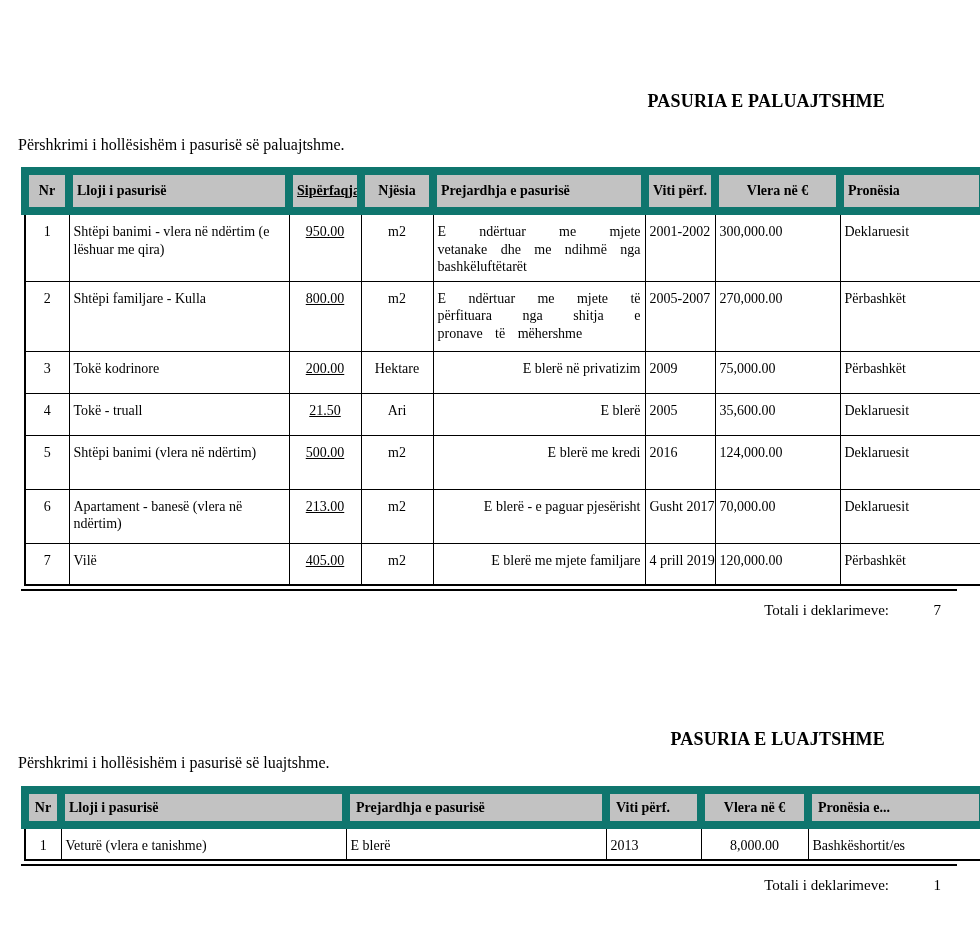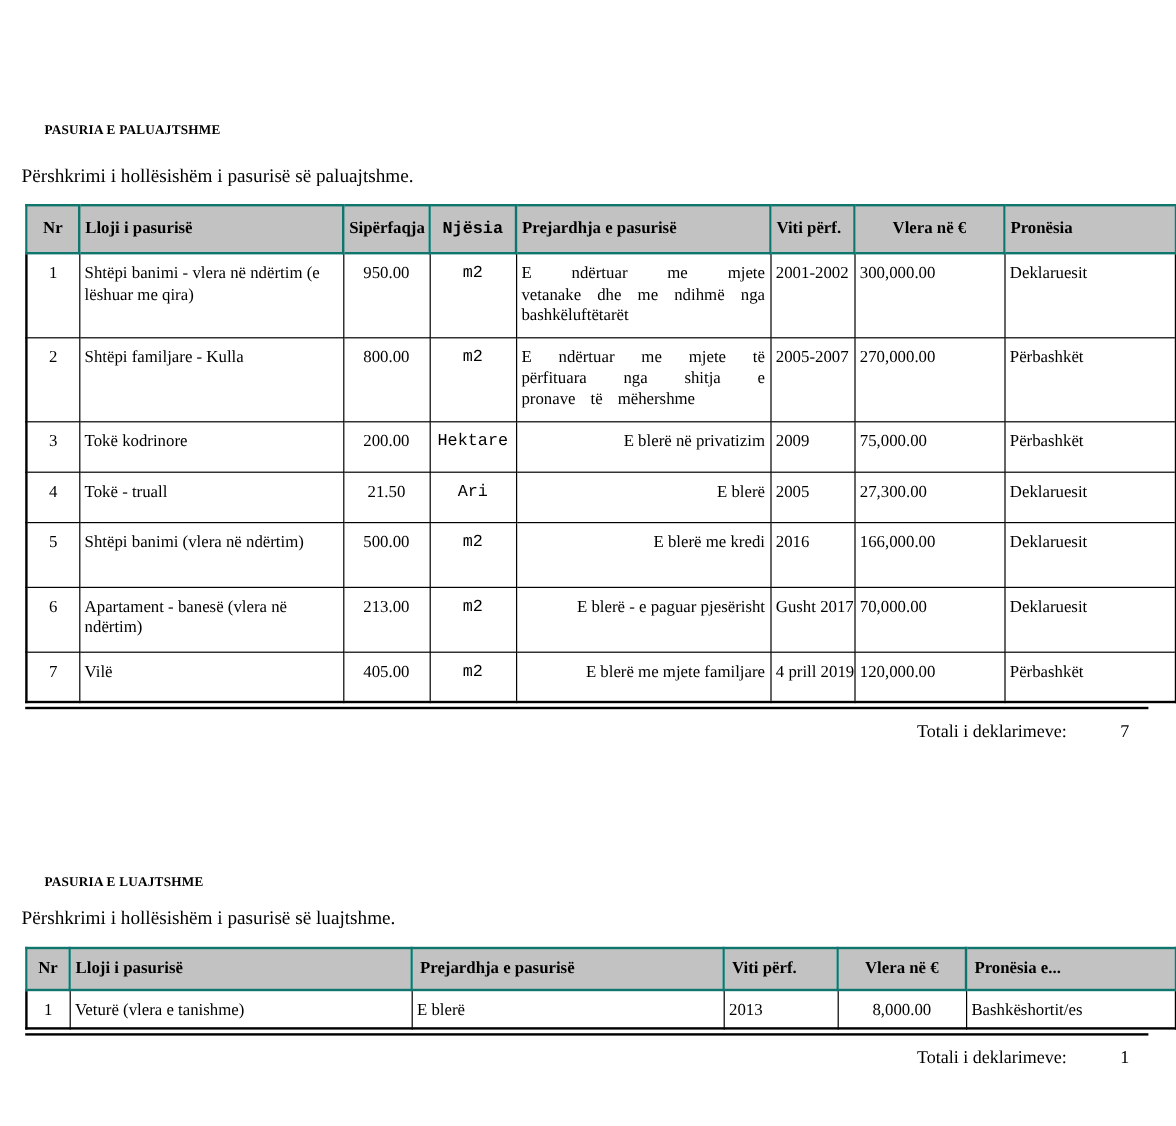--- a/index.html
+++ b/index.html
@@ -10,62 +10,62 @@
     height: 938px;
     background: #ffffff;
     overflow: hidden;
     font-family: "Liberation Serif", "DejaVu Serif", serif;
     color: #000000;
   }
   .inner { padding: 87px 0 0 21px; width: 959px; }
 
   .doc-title {
     width: 936px;
-    margin: 16px;
+    margin: 4px;
     padding-right: 76px;
-    text-align: left;
-    font-size: 11px;
+    text-align: right;
+    font-size: 18px;
     font-weight: bold;
     letter-spacing: 0.2px;
   }
   .doc-desc {
     margin: 24px 0 0 -3px;
     font-size: 16px;
   }
 
   table.decl {
     margin-top: 13px;
     width: 936px;
     table-layout: fixed;
     border-collapse: collapse;
     border: 2px solid #000;
   }
   table.decl th {
     background: #c2c2c2;
-    border: 2px solid #0f766e;
+    border: 8px solid #0f766e;
     font-weight: bold;
     font-size: 14px;
     vertical-align: middle;
     padding: 2px 4px;
     overflow: hidden;
   }
   table.decl td {
     border: 1px solid #000;
     font-size: 14px;
     vertical-align: top;
     padding: 8px 4px 4px 4px;
     overflow: hidden;
     line-height: 1.25;
   }
 
   
   .t1 .col-nr    { width: 44px;  }
   .t1 .col-lloji { width: 220px; }
-  .t1 .col-sip   { width: 72px;  }
-  .t1 .col-nje   { width: 72px; font-family: Liberation Mono, monospace;  }
+  .t1 .col-sip   { width: 72px; text-decoration: underline;  }
+  .t1 .col-nje   { width: 72px;  }
   .t1 .col-pre   { width: 212px; }
   .t1 .col-viti  { width: 70px;  }
   .t1 .col-vlera { width: 125px; }
   .t1 .col-pro   { width: 143px; }
 
   .t1 thead tr { height: 40px; }
   .t1 tbody tr:nth-child(1) { height: 70px; }
   .t1 tbody tr:nth-child(2) { height: 70px; }
   .t1 tbody tr:nth-child(3) { height: 42px; }
   .t1 tbody tr:nth-child(4) { height: 42px; }
@@ -183,31 +183,31 @@
             <td class="col-vlera">75,000.00</td>
             <td class="col-pro">Përbashkët</td>
           </tr>
           <tr>
             <td class="col-nr c-center">4</td>
             <td class="col-lloji">Tokë - truall</td>
             <td class="col-sip c-center">21.50</td>
             <td class="col-nje c-center">Ari</td>
             <td class="col-pre">E blerë</td>
             <td class="col-viti">2005</td>
-            <td class="col-vlera">27,300.00</td>
+            <td class="col-vlera">35,600.00</td>
             <td class="col-pro">Deklaruesit</td>
           </tr>
           <tr>
             <td class="col-nr c-center">5</td>
             <td class="col-lloji">Shtëpi banimi (vlera në ndërtim)</td>
             <td class="col-sip c-center">500.00</td>
             <td class="col-nje c-center">m2</td>
             <td class="col-pre">E blerë me kredi</td>
             <td class="col-viti">2016</td>
-            <td class="col-vlera">166,000.00</td>
+            <td class="col-vlera">124,000.00</td>
             <td class="col-pro">Deklaruesit</td>
           </tr>
           <tr>
             <td class="col-nr c-center">6</td>
             <td class="col-lloji">Apartament - banesë (vlera në ndërtim)</td>
             <td class="col-sip c-center">213.00</td>
             <td class="col-nje c-center">m2</td>
             <td class="col-pre">E blerë - e paguar pjesërisht</td>
             <td class="col-viti">Gusht 2017</td>
             <td class="col-vlera">70,000.00</td>

